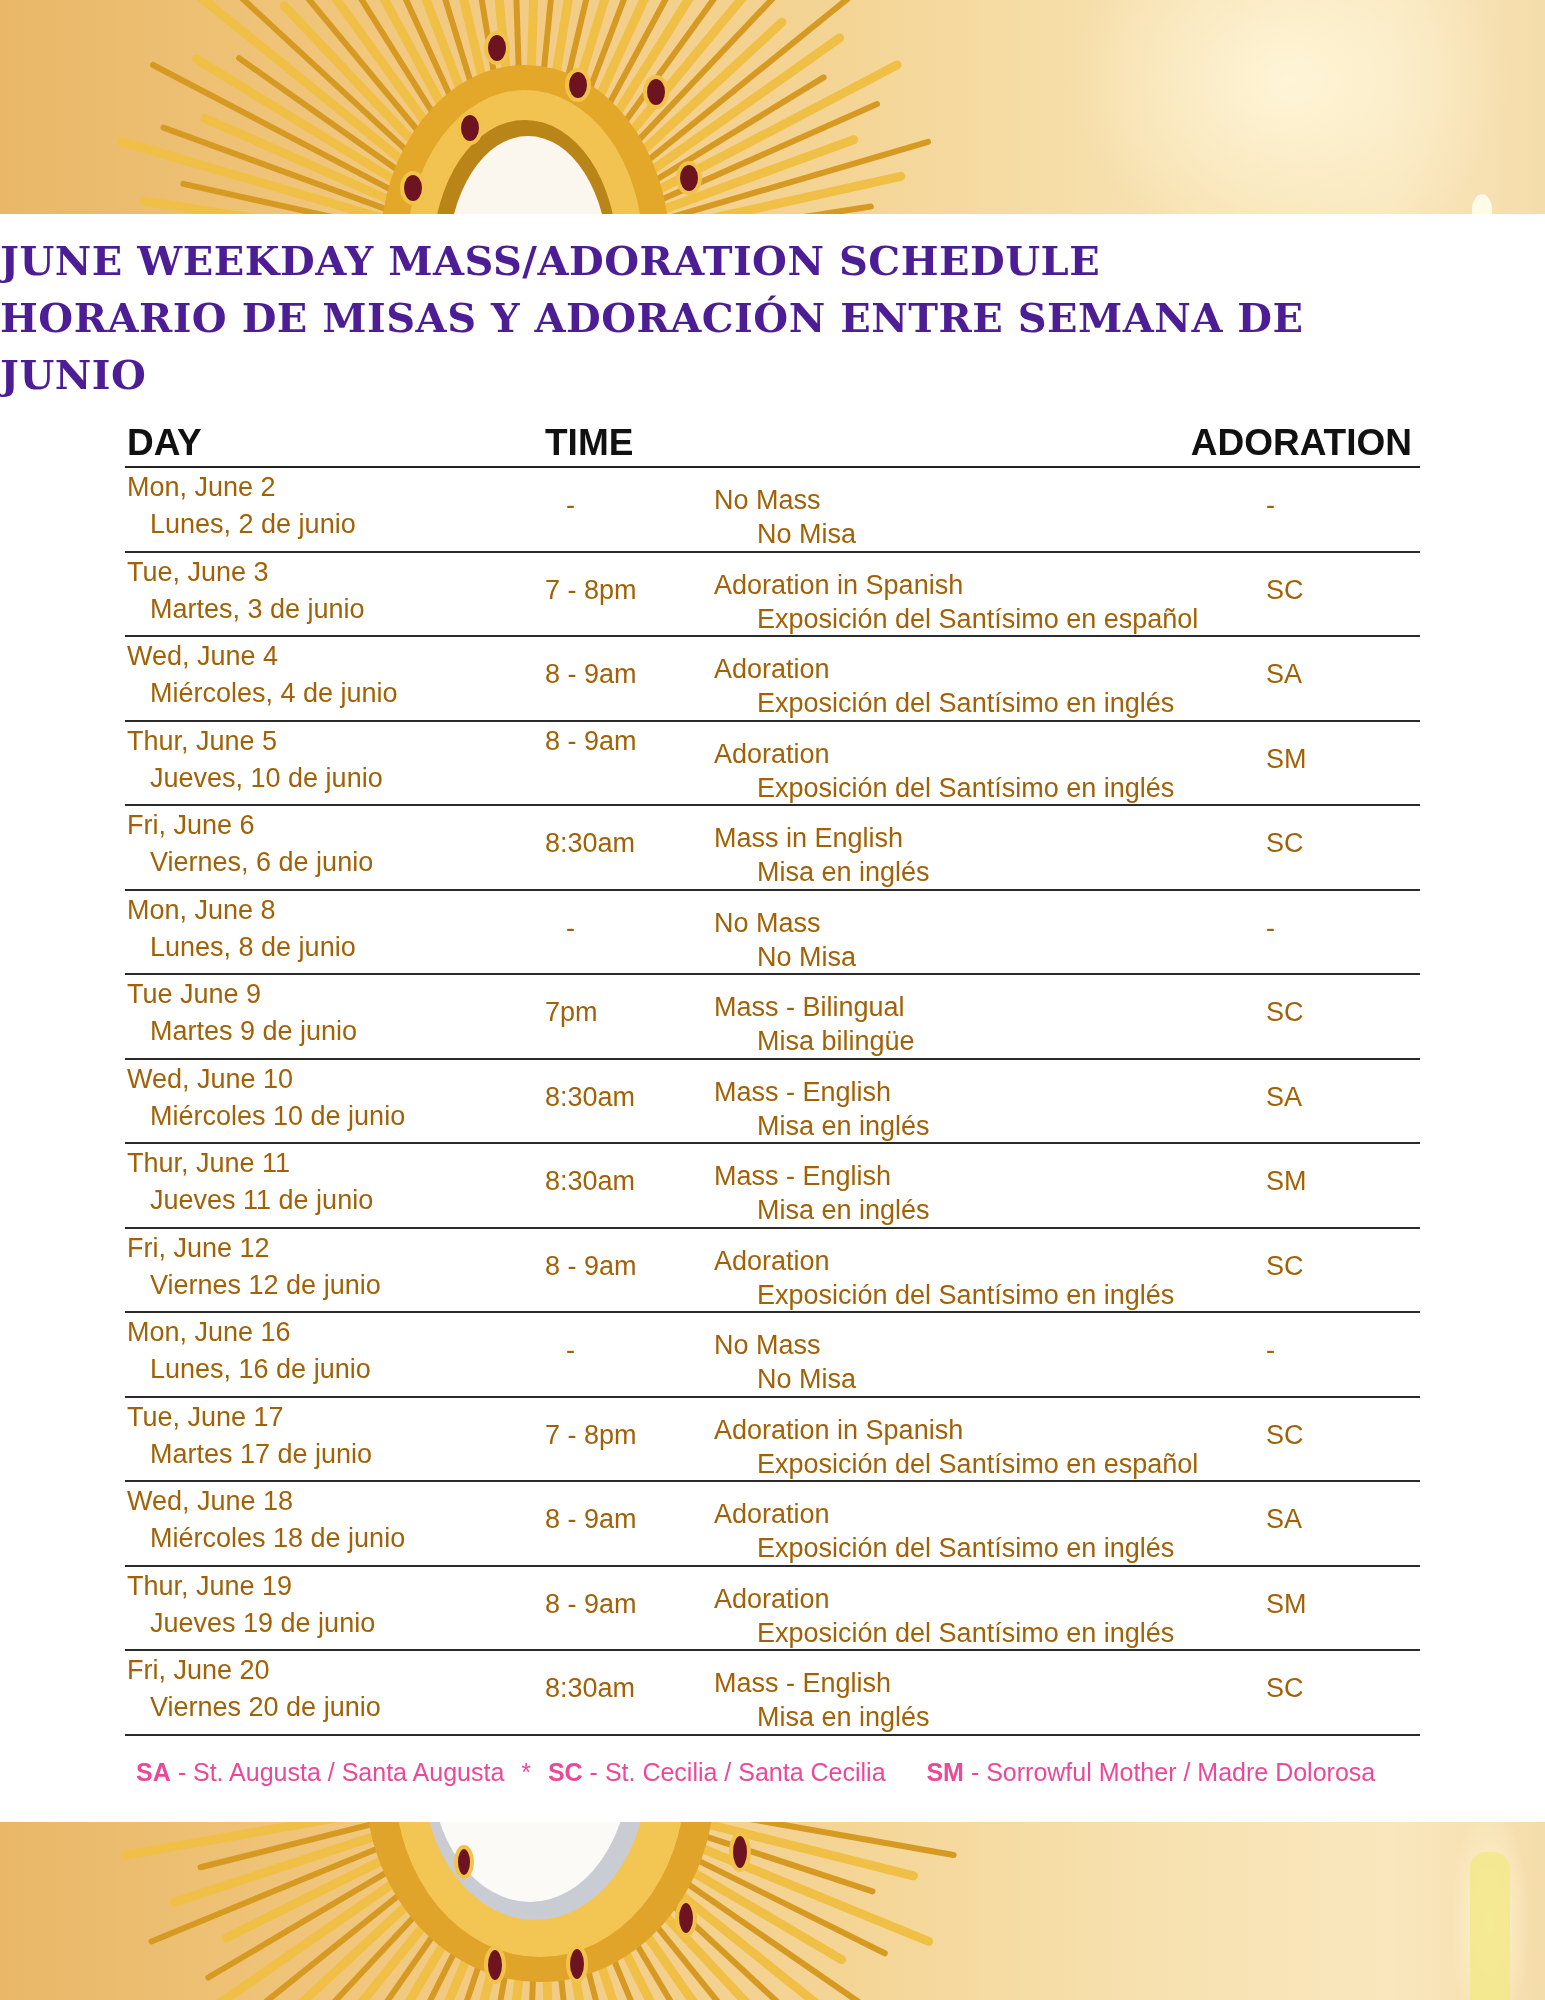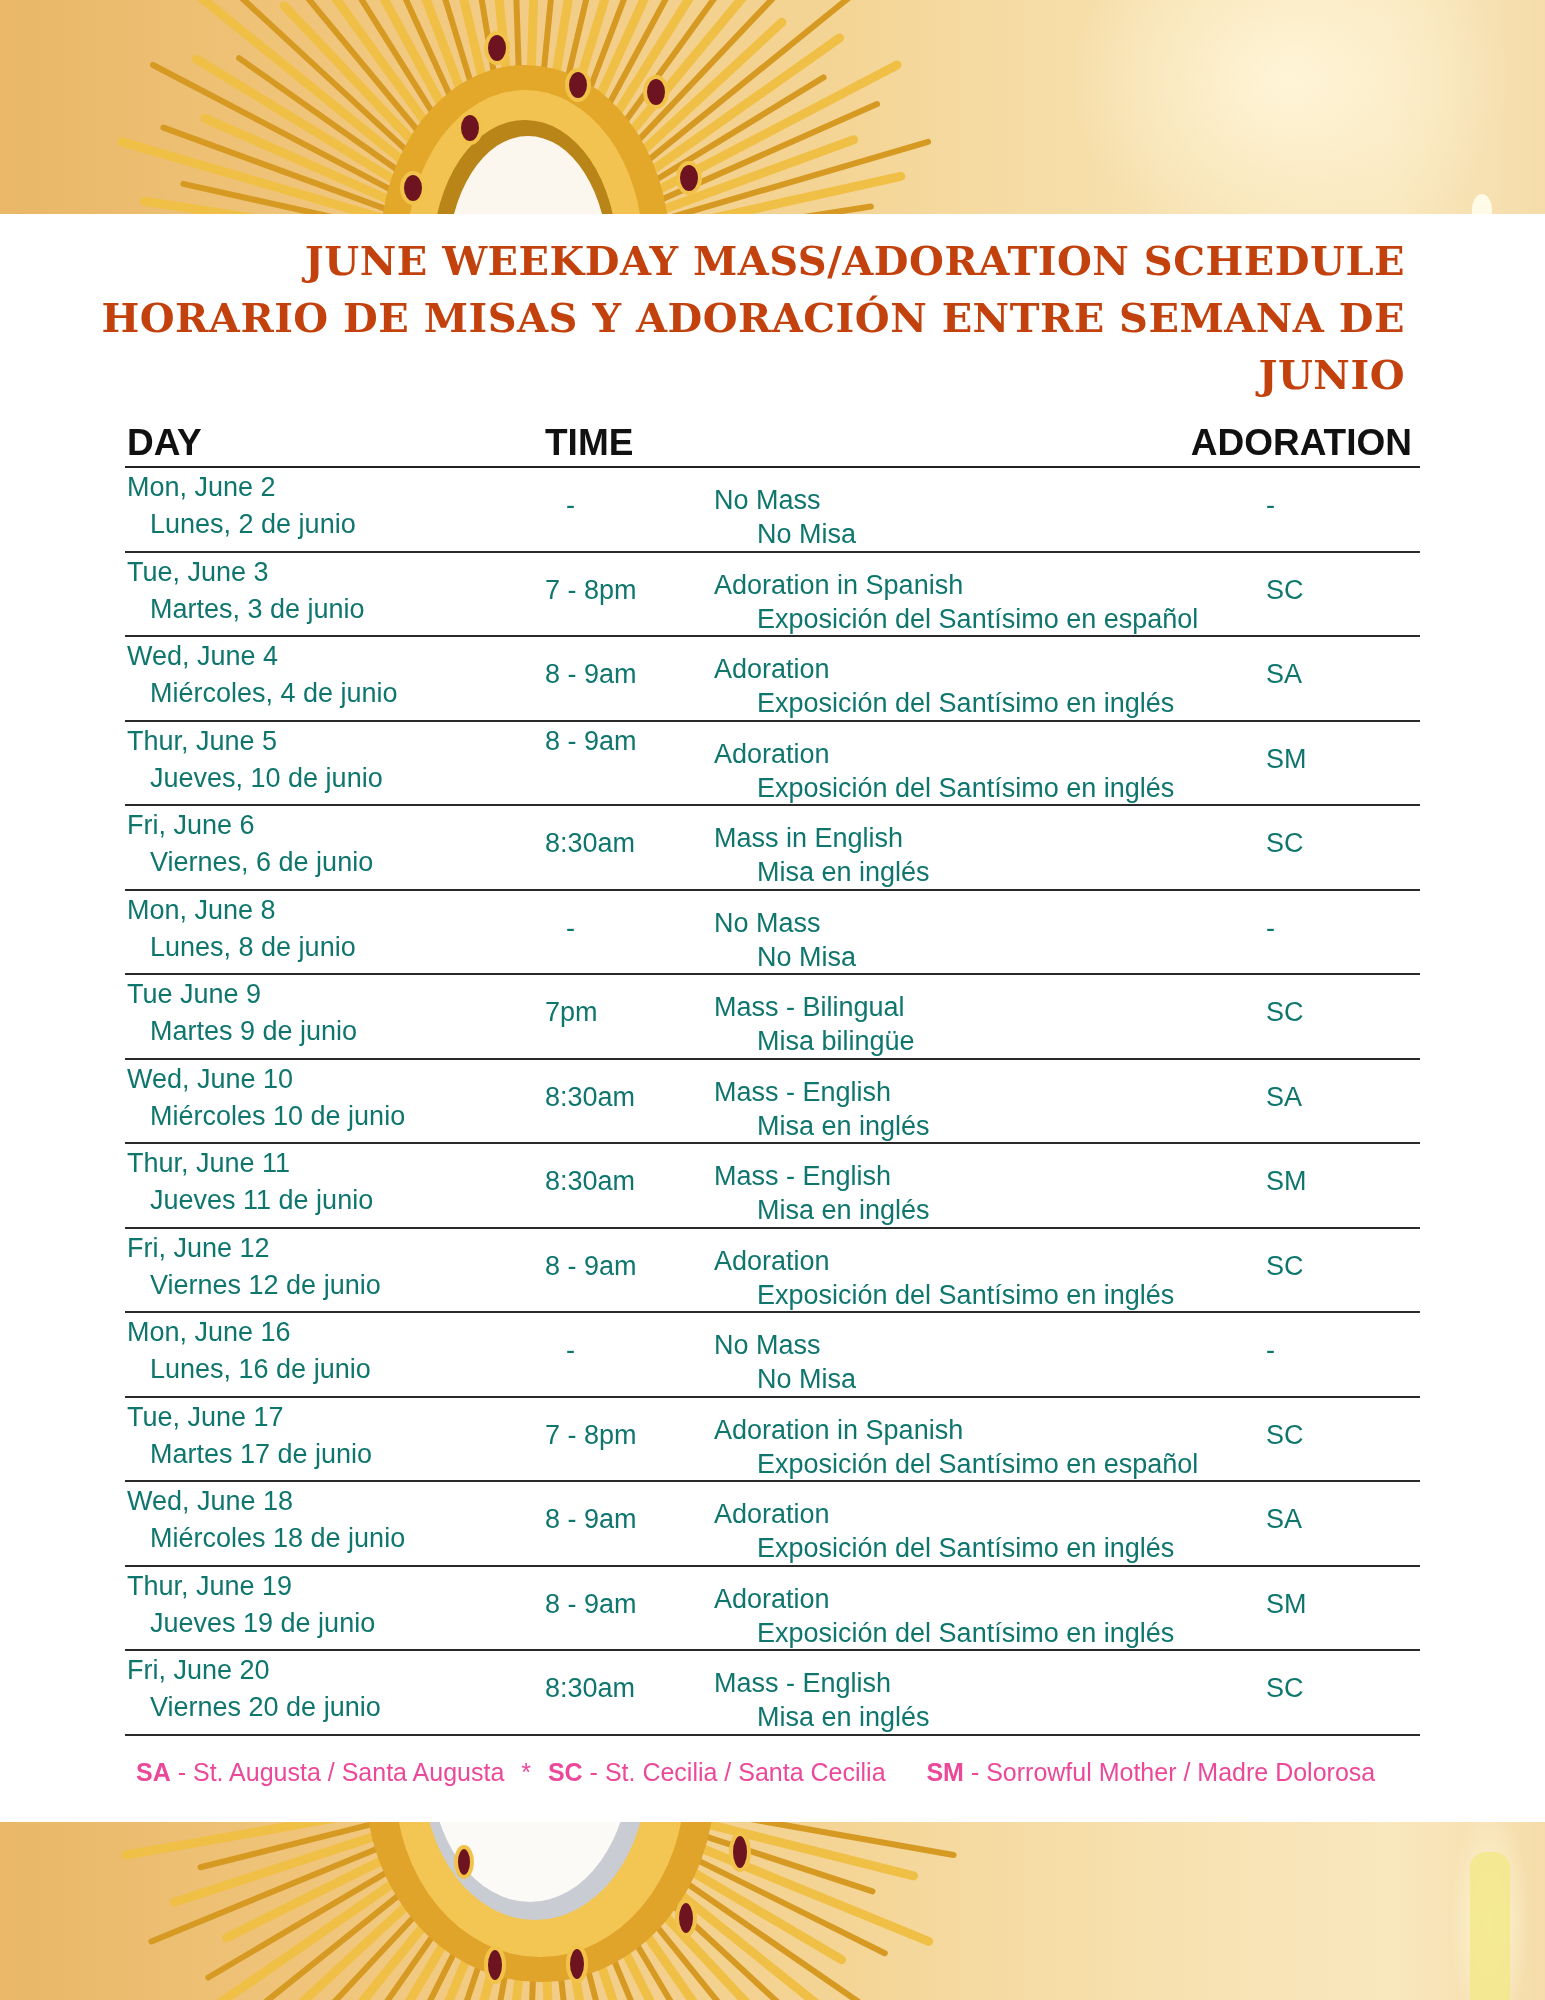--- a/index.html
+++ b/index.html
@@ -14,45 +14,45 @@
     position: absolute; left: 0; width: 1545px; overflow: hidden;
     background: linear-gradient(90deg, #e9b767 0%, #f1c87f 25%, #f4d596 55%, #f7e1b0 75%, #f9e7bd 90%, #f5dcaa 100%);
   }
   .banner.top { top: 0; height: 214px; }
   .banner.bottom { top: 1822px; height: 178px; }
   .banner svg { position: absolute; left: 0; top: 0; }
 
   
   .title {
     position: absolute; top: 232px; left: 0; width: 1405px;
-    text-align: right;
+    text-align: left;
     font-family: "DejaVu Serif", "Liberation Serif", serif;
     font-weight: bold; font-size: 40px; line-height: 57px; letter-spacing: 0.5px;
-    color: #c2410c;
+    color: #4c1d95;
   }
   .title div { white-space: nowrap; }
 
   
   .table {
     position: absolute; left: 125px; top: 418px; width: 1295px;
   }
   .thead {
     position: relative; height: 48px;
     border-bottom: 2.5px solid #222;
     font-weight: bold; font-size: 37px;
   }
   .thead span { position: absolute; top: 4px; }
   .th-day { left: 2px; }
   .th-time { left: 420px; }
   .th-loc { right: 8px; }
 
   .row {
     position: relative; height: 82.5px;
     border-bottom: 2.5px solid #2a2a2a;
-    font-size: 27px; color: #0f766e;
+    font-size: 27px; color: #a16207;
   }
   .row .c { position: absolute; }
   .row .l1 { top: 4px; }
   .row .l2 { top: 41px; }
   .row .day1 { left: 2px; }
   .row .day2 { left: 25px; }
   .row .act1 { left: 589px; margin-top: 13px; }
   .row .act2 { left: 632px; margin-top: 10px; }
   .row .time { left: 420px; top: 22px; }
   .row .time.top { top: 4px; }

